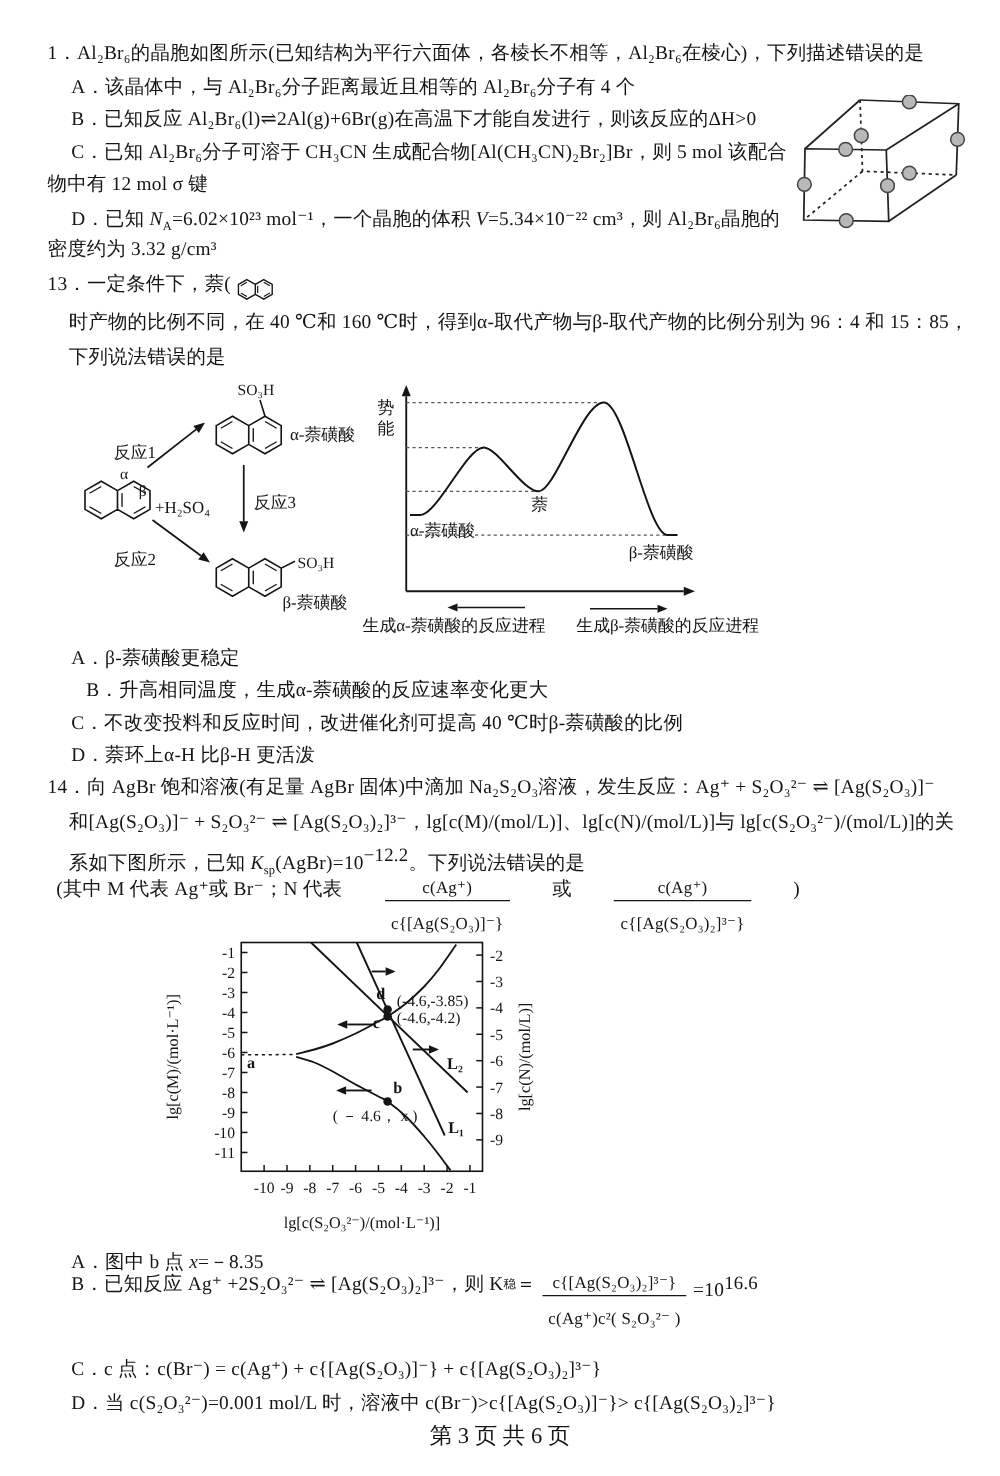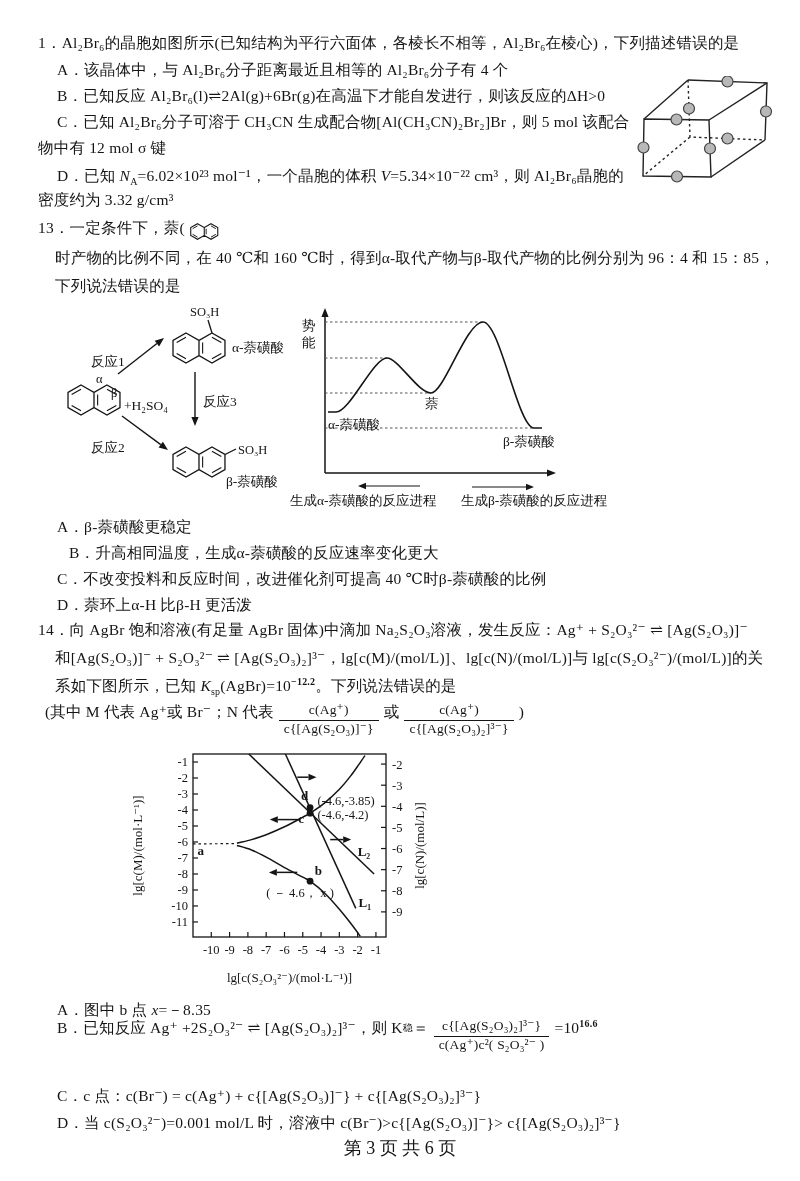--- a/index.html
+++ b/index.html
@@ -3,25 +3,25 @@
 <meta charset="utf-8">
 <style>
   html,body{margin:0;padding:0;}
   body{
     width:800px;height:1181px;background:#ffffff;color:#151515;
     font-family:"Liberation Serif","DejaVu Serif",serif;
     position:relative;overflow:hidden;
   }
   .line{position:absolute;white-space:nowrap;font-size:15.5px;letter-spacing:.2px;line-height:1.25;}
   .line sub{font-size:10px;}
-  .line sup{font-size:10px;font-weight:bold;}
+  .line sup{font-size:15px;}
   .flexline{display:flex;align-items:flex-start;}
   .frac{display:inline-flex;flex-direction:column;align-items:center;font-size:13.5px;margin:0 5px;line-height:1.15;}
   .frac .num{padding:0 5px 2px;}
-  .frac .den{border-top:1.3px solid #151515;padding:0 5px 0;}
+  .frac .den{border-top:1.3px solid #151515;padding:10px 5px 0;}
   .subsmall{font-size:10px;position:relative;top:4px;}
   svg{position:absolute;}
   svg text{font-family:"Liberation Serif","DejaVu Serif",serif;fill:#151515;}
   .tick{font-size:12.5px;}
   .anno{font-size:12.5px;}
   .ptlab{font-size:13px;font-weight:bold;}
   .axlab{font-size:13px;}
   .schemetext{font-size:13.5px;}
   .smallchem{font-size:12.5px;}
   .footer{position:absolute;width:800px;text-align:center;font-size:18px;}
@@ -144,21 +144,21 @@
 
 <div class="line" style="left:57px;top:517px;">A．β-萘磺酸更稳定</div>
 <div class="line" style="left:69px;top:543px;">B．升高相同温度，生成α-萘磺酸的反应速率变化更大</div>
 <div class="line" style="left:57px;top:569px;">C．不改变投料和反应时间，改进催化剂可提高 40 ℃时β-萘磺酸的比例</div>
 <div class="line" style="left:57px;top:595px;">D．萘环上α-H 比β-H 更活泼</div>
 
 <div class="line" style="left:38px;top:620px;">14．向 AgBr 饱和溶液(有足量 AgBr 固体)中滴加 Na₂S₂O₃溶液，发生反应：Ag⁺ + S₂O₃²⁻ ⇌ [Ag(S₂O₃)]⁻</div>
 <div class="line" style="left:55px;top:648px;">和[Ag(S₂O₃)]⁻ + S₂O₃²⁻ ⇌ [Ag(S₂O₃)₂]³⁻，lg[c(M)/(mol/L)]、lg[c(N)/(mol/L)]与 lg[c(S₂O₃²⁻)/(mol/L)]的关</div>
 <div class="line" style="left:55px;top:676px;">系如下图所示，已知 <i>K</i><sub>sp</sub>(AgBr)=10<sup>−12.2</sup>。下列说法错误的是</div>
 
-<div class="line flexline" style="left:45px;top:702px;">
+<div class="line flexline" style="left:45px;top:702px;gap:29px;">
   <span>(其中 M 代表 Ag⁺或 Br⁻；N 代表</span>
   <span class="frac">
     <span class="num">c(Ag⁺)</span>
     <span class="den">c{[Ag(S₂O₃)]⁻}</span>
   </span>
   <span>或</span>
   <span class="frac">
     <span class="num">c(Ag⁺)</span>
     <span class="den">c{[Ag(S₂O₃)₂]³⁻}</span>
   </span>

